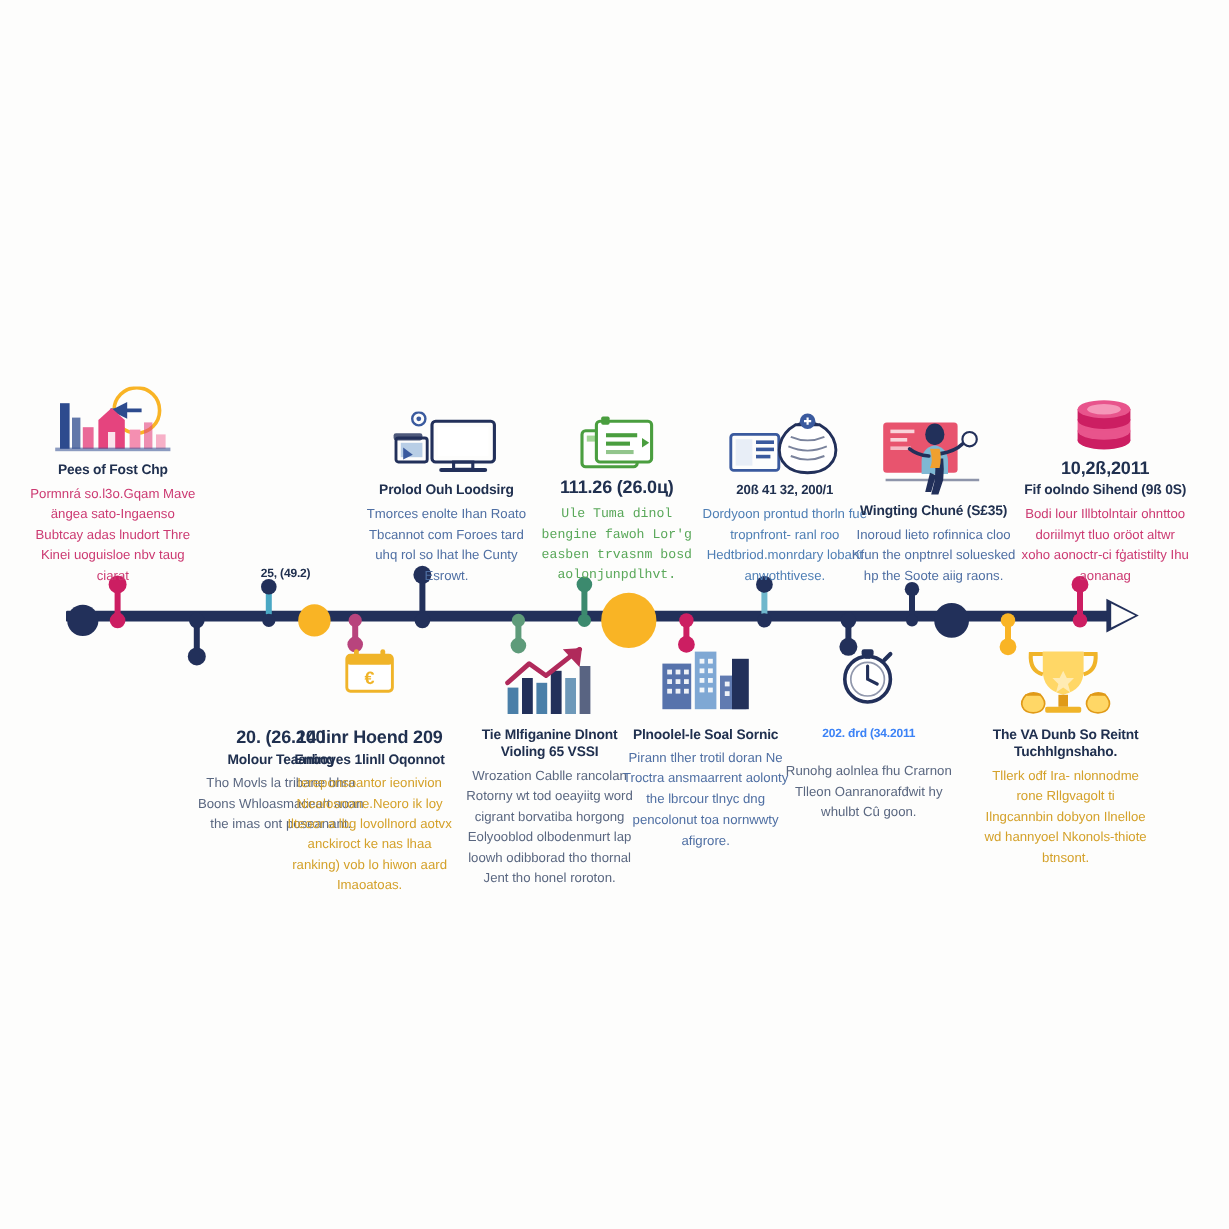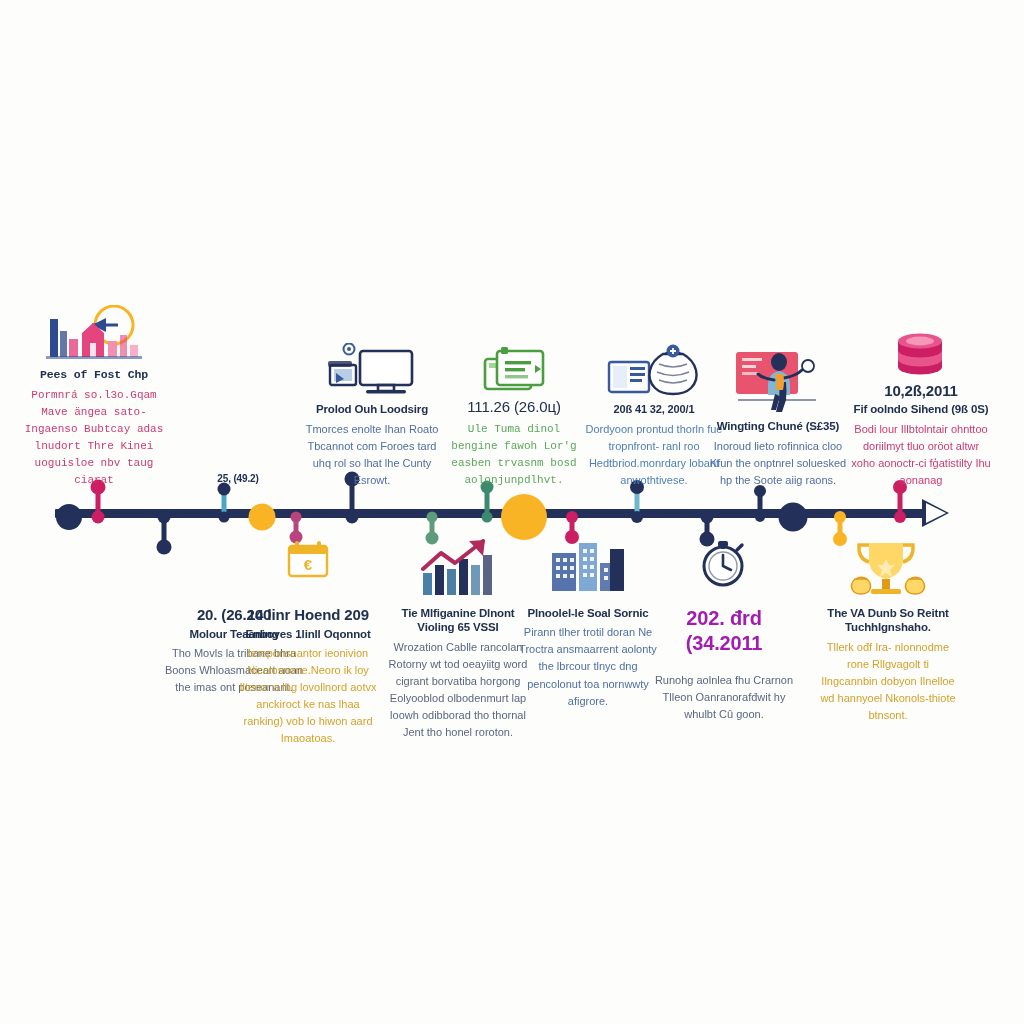--- a/index.html
+++ b/index.html
@@ -183,21 +183,21 @@
         </div>
         <div class="marker" style="left: 900px; top: 513px;">
           <div class="stem" style="width: 5px; height: 26px; background: rgb(204, 30, 98); top: -26px;"></div>
           <div class="dot" style="width: 14px; height: 14px; background: rgb(204, 30, 98); top: -26px;"></div>
           <div class="dot" style="width: 12px; height: 12px; background: rgb(204, 30, 98); top: 4px;"></div>
         </div>
       </div>
   </div>
 
   <div id="entries">
-      <div class="entry above" style="left: 18px; bottom: 535px; font-family: Liberation Mono, monospace;">
+      <div class="entry above" style="left: 18px; bottom: 535px;">
         <div class="icon-box">
           <svg width="104" height="58" viewBox="0 0 104 58" xmlns="http://www.w3.org/2000/svg">
         <circle cx="72" cy="20" r="19" fill="none" stroke="#f9b425" stroke-width="3"></circle>
         <path d="M50 20 L76 20" stroke="#2d4b8e" stroke-width="3"></path>
         <path d="M64 13 L50 20 L64 27 Z" fill="#2d4b8e"></path>
         <rect x="8" y="14" width="8" height="38" fill="#2d4b8e"></rect>
         <rect x="18" y="26" width="7" height="26" fill="#2d4b8e" opacity=".75"></rect>
         <rect x="27" y="34" width="9" height="18" fill="#e5447e" opacity=".8"></rect>
         <rect x="40" y="28" width="22" height="24" fill="#e5447e"></rect>
         <path d="M40 28 L51 18 L62 28 Z" fill="#e5447e"></path>
@@ -288,21 +288,21 @@
         <rect x="10" y="18" width="22" height="5" fill="#7ac46a" opacity=".7"></rect>
         <rect x="18" y="6" width="46" height="34" rx="3" fill="#fff" stroke="#4a9e3f" stroke-width="2.6"></rect>
         <rect x="26" y="16" width="26" height="3.4" fill="#4a9e3f"></rect>
         <rect x="26" y="23" width="20" height="3.4" fill="#4a9e3f"></rect>
         <rect x="26" y="30" width="23" height="3.4" fill="#4a9e3f" opacity=".6"></rect>
         <path d="M56 20 l6 4 l-6 4z" fill="#4a9e3f"></path>
         <rect x="22" y="2" width="7" height="7" rx="1.5" fill="#4a9e3f"></rect>
       </svg>
         </div>
         <div class="title" style="color: rgb(32, 48, 79);">
-          <div style="font-size: 15px; font-weight: normal; color: rgb(32, 48, 79); margin-bottom: 2px;">111.26 (26.0ц)</div>
+          <div style="font-size: 15px; font-weight: bold; color: rgb(32, 48, 79); margin-bottom: 2px;">111.26 (26.0ц)</div>
         </div>
         <div class="desc" style="color: rgb(90, 168, 90); font-family: Liberation Mono, monospace;">Ule Tuma dinol bengine fawoh Lor'g easben trvasnm bosd aolonjunpdlhvt.</div>
       </div>
       <div class="entry below" style="left: 512px; top: 539px;">
         <div class="icon-box">
           <svg width="76" height="56" viewBox="0 0 76 56" xmlns="http://www.w3.org/2000/svg">
         <rect x="2" y="14" width="24" height="38" fill="#3a5a9e" opacity=".85"></rect>
         <rect x="29" y="4" width="18" height="48" fill="#7fa8d4"></rect>
         <rect x="50" y="24" width="22" height="28" fill="#3a5a9e" opacity=".8"></rect>
         <rect x="60" y="10" width="14" height="42" fill="#22305a"></rect>
@@ -359,21 +359,21 @@
           <svg width="50" height="50" viewBox="0 0 50 50" xmlns="http://www.w3.org/2000/svg">
         <circle cx="24" cy="27" r="19" fill="#ffffff" stroke="#22305a" stroke-width="3"></circle>
         <circle cx="24" cy="27" r="14" fill="none" stroke="#22305a" stroke-width="1.4" opacity=".5"></circle>
         <rect x="19" y="2" width="10" height="6" rx="2" fill="#22305a"></rect>
         <rect x="22" y="6" width="4" height="4" fill="#22305a"></rect>
         <path d="M38 11 l5 -5" stroke="#22305a" stroke-width="3.4" stroke-linecap="round"></path>
         <path d="M24 27 L24 16 M24 27 L32 31" stroke="#22305a" stroke-width="2.6" stroke-linecap="round"></path>
       </svg>
         </div>
         <div class="title" style="color: rgb(32, 48, 79);">
-          <div style="font-size: 20px; font-weight: bold; color: #a21caf; margin-bottom: 16px;">202. đrd (34.2011</div>
+          <div style="font-size: 10px; font-weight: bold; color: #3b82f6; margin-bottom: 16px;">202. đrd (34.2011</div>
         </div>
         <div class="desc" style="color: rgb(90, 103, 128);">Runohg aolnlea fhu Crarnon Tlleon Oanranorafđwit hy whulbt Cû goon.</div>
       </div>
       <div class="entry above" style="left: 702px; bottom: 535px;">
         <div class="icon-box">
           <svg width="92" height="66" viewBox="0 0 92 66" xmlns="http://www.w3.org/2000/svg">
         <rect x="4" y="4" width="62" height="42" rx="3" fill="#e8546e"></rect>
         <rect x="10" y="10" width="20" height="3" fill="#fff" opacity=".75"></rect>
         <rect x="10" y="17" width="14" height="3" fill="#fff" opacity=".75"></rect>
         <rect x="10" y="24" width="17" height="3" fill="#fff" opacity=".6"></rect>

